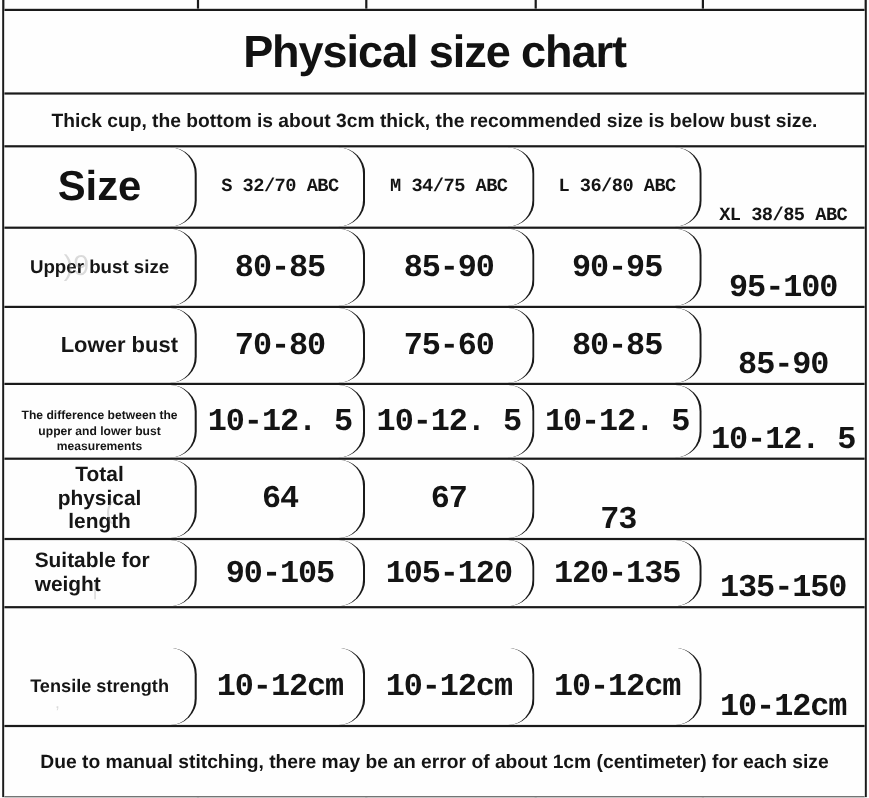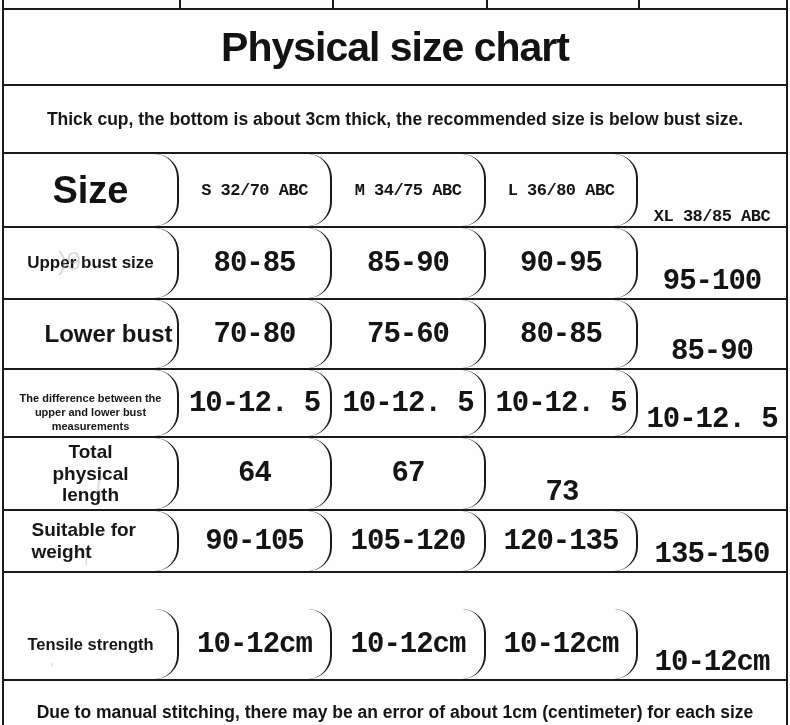--- a/index.html
+++ b/index.html
@@ -26,42 +26,42 @@
     border-top:2px solid #1a1a1a;
     border-bottom:2px solid #1a1a1a;
     background:#fefefe;
   }
   .row{box-sizing:border-box;border-bottom:2px solid #1a1a1a;display:flex;align-items:center;justify-content:center;}
   .row:last-child{border-bottom:none;}
 
   .row-title{height:76px;}
   .title-text{font-size:41px;font-weight:700;letter-spacing:-1px;color:#121212;}
 
-  .row-subtitle{height:68px;text-align:right;}
+  .row-subtitle{height:48px;text-align:right;}
   .subtitle-text{font-size:17.5px;font-weight:700;color:#161616;}
 
   .grid{display:grid;grid-template-columns:175px 153px 154px 152px 1fr;align-items:stretch;justify-content:stretch;padding:0;}
   .grid > div{box-sizing:border-box;border-right:2px solid #1a1a1a;display:flex;align-items:center;justify-content:center;position:relative;border-radius:24px;}
   .grid > div:last-child{border-right:none;align-items:flex-end;}
 
   .row-header{height:74px;}
   .size-cell{font-size:38px;font-weight:700;letter-spacing:0;color:#121212;}
   .hdr{font-family:"Liberation Mono", monospace;font-weight:700;font-size:17px;letter-spacing:-0.5px;white-space:nowrap;}
 
   .row-upper{height:72px;}
   .row-lower{height:70px;}
   .row-diff{height:68px;}
   .row-total{height:73px;}
   .row-weight{height:62px;}
   .row-tensile{height:72px;margin-top:36px;}
   .row-footer{height:63px;}
 
   .lbl{font-weight:700;color:#161616;text-align:center;}
   .lbl-upper{font-size:17px;text-align:center;}
-  .lbl-lower{font-size:24px;margin-left:36px;}
+  .lbl-lower{font-size:20px;margin-left:36px;}
   .lbl-diff{font-size:11px;line-height:1.25;padding:0 6px;margin-top:20px;}
   .lbl-wrap{font-size:19px;line-height:1.15;text-align:left;width:118px;}
   .lbl-tensile{font-size:16.5px;}
 
   .val{font-family:"Liberation Mono", monospace;font-weight:700;font-size:29px;letter-spacing:-1px;color:#141414;white-space:nowrap;}
 
   .footer-text{font-size:17.5px;font-weight:700;color:#141414;}
 
   
   .smudge{position:absolute;color:#9a9a9a;opacity:0.35;filter:blur(0.6px);font-weight:400;pointer-events:none;}

